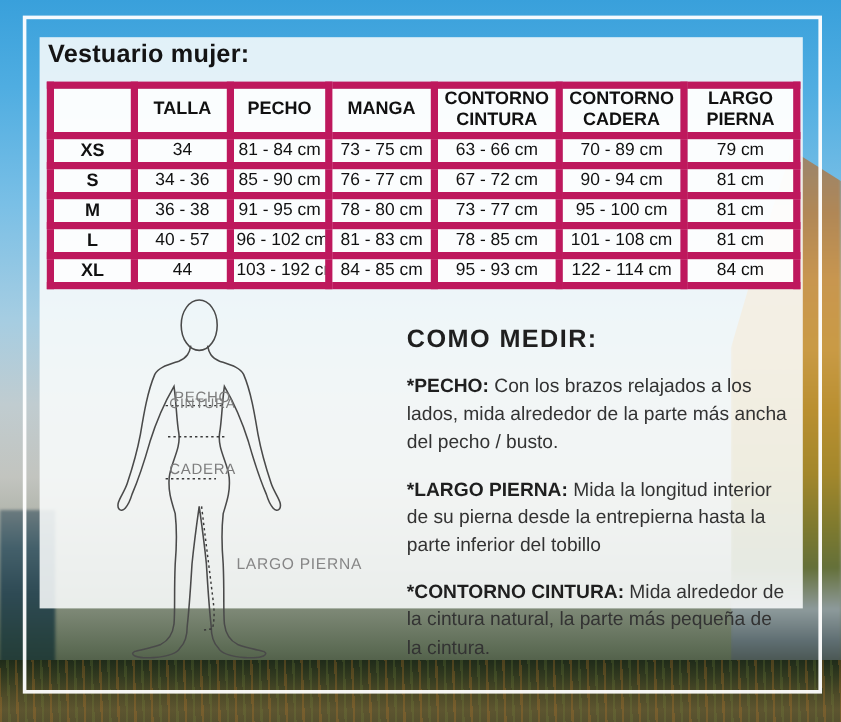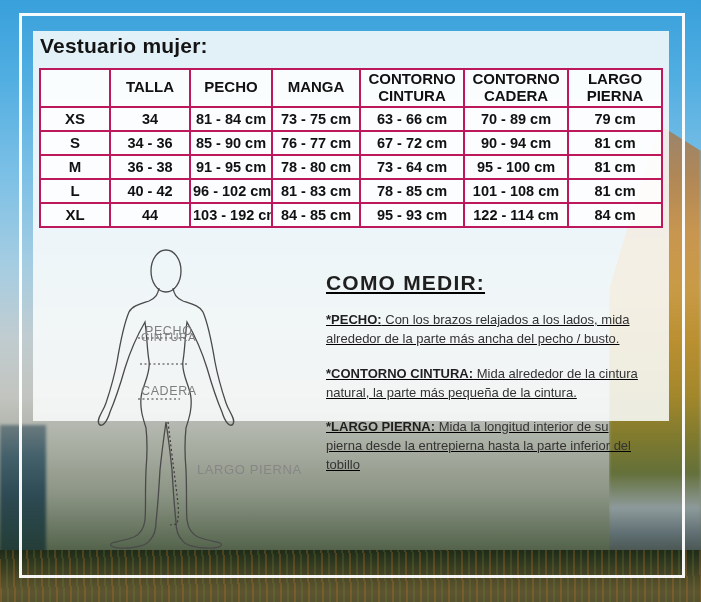--- a/index.html
+++ b/index.html
@@ -38,64 +38,64 @@
       linear-gradient(180deg,#1f2b19 0%,#31391f 25%,#4d4a28 55%,#5d5530 80%,#55502e 100%);
     filter:blur(.6px);
   }
   
   .frame {
     position:absolute; left:19px; top:13px; right:16px; bottom:24px;
     border:3px solid rgba(255,255,255,.95); pointer-events:none;
   }
   
   .panel {
-    position:absolute; left:33px; top:31px; width:636px; height:390px;
+    position:absolute; left:33px; top:31px; width:636px; height:476px;
     background:rgba(249,251,252,.87);
   }
   .title {
     position:absolute; left:7px; top:3px; margin:0;
     font-size:21px; font-weight:700; color:#141414; letter-spacing:.2px;
   }
   
   .size-table {
     position:absolute; left:6px; top:37px; width:622px;
     border-collapse:collapse; table-layout:fixed;
   }
   .size-table th, .size-table td {
-    border:2px solid #be185d; background:rgba(255,255,255,.82);
+    border:6px solid #be185d; background:rgba(255,255,255,.82);
     text-align:center; vertical-align:middle; color:#111;
     padding:1px 2px; overflow:hidden;
   }
   .size-table thead th {
     height:32px; font-size:15px; font-weight:600; line-height:1.12;
   }
   .size-table tbody tr { height:24px;margin-top:41px; }
   .size-table tbody th { font-size:15px; font-weight:700; }
-  .size-table tbody td { font-size:14.5px; font-weight:700; white-space:nowrap; }
+  .size-table tbody td { font-size:14.5px; font-weight:400; white-space:nowrap; }
   .c0{width:70px}.c1{width:80px}.c2{width:82px}.c3{width:88px}
   .c4{width:104px}.c5{width:104px}.c6{width:94px}
   
   .figure-svg { position:absolute; left:57px; top:215px; width:200px; height:305px; }
   .figure-svg .outline { fill:none; stroke:#4a4a4a; stroke-width:1.3; }
   .figure-svg .dotted { fill:none; stroke:#3a3a3a; stroke-width:1.2; stroke-dasharray:2 2.5; }
   .fig-label {
     position:absolute; color:#7d7d7d; letter-spacing:.6px; font-weight:400;
   }
   .lbl-pecho   { left:112px; top:293px; font-size:12.5px; }
   .lbl-cintura { left:108px; top:300px; font-size:11.5px; }
   .lbl-cadera  { left:108px; top:353px; font-size:12.5px;text-align:right; }
   .lbl-pierna  { left:164px; top:431px; font-size:13px; color:#868686; }
   
-  .measure { position:absolute; left:293px; top:240px; width:318px;text-decoration:underline; }
+  .measure { position:absolute; left:306px; top:240px; width:318px; }
   .measure h2 {
     margin:0 0 14px 0; font-size:21px; font-weight:600; color:#1f1f1f;
     letter-spacing:1.2px;
   }
   .measure p {
-    margin:16px 0 14px 0; font-size:13px; line-height:1.45; color:#333;
+    margin:16px 0 14px 0; font-size:16px; line-height:1.45; color:#333;
   }
   .measure p b { color:#1f1f1f; font-weight:700; }
 </style>
 </head>
 <body>
 
 <div class="stage">
 
   <div class="photo">
     <div class="sky"></div>
@@ -148,27 +148,27 @@
           <td>76 - 77 cm</td>
           <td>67 - 72 cm</td>
           <td>90 - 94 cm</td>
           <td>81 cm</td>
         </tr>
         <tr>
           <th>M</th>
           <td>36 - 38</td>
           <td>91 - 95 cm</td>
           <td>78 - 80 cm</td>
-          <td>73 - 64 cm</td>
+          <td>73 - 77 cm</td>
           <td>95 - 100 cm</td>
           <td>81 cm</td>
         </tr>
         <tr>
           <th>L</th>
-          <td>40 - 42</td>
+          <td>40 - 57</td>
           <td>96 - 102 cm</td>
           <td>81 - 83 cm</td>
           <td>78 - 85 cm</td>
           <td>101 - 108 cm</td>
           <td>81 cm</td>
         </tr>
         <tr>
           <th>XL</th>
           <td>44</td>
           <td>103 - 192 cm</td>
@@ -214,21 +214,21 @@
     <span class="fig-label lbl-cintura">CINTURA</span>
     <span class="fig-label lbl-cadera">CADERA</span>
     <span class="fig-label lbl-pierna">LARGO PIERNA</span>
 
     <div class="measure">
       <h2>COMO MEDIR:</h2>
       <p>
         <b>*PECHO:</b><span> Con los brazos relajados a los lados, mida alrededor de la parte más ancha del pecho / busto.</span>
       </p>
       <p>
+        <b>*LARGO PIERNA:</b><span> Mida la longitud interior de su pierna desde la entrepierna hasta la parte inferior del tobillo</span>
+      </p>
+      <p>
         <b>*CONTORNO CINTURA:</b><span> Mida alrededor de la cintura natural, la parte más pequeña de la cintura.</span>
       </p>
-      <p>
-        <b>*LARGO PIERNA:</b><span> Mida la longitud interior de su pierna desde la entrepierna hasta la parte inferior del tobillo</span>
-      </p>
     </div>
 
   </div>
 </div>
 
 </body></html>

